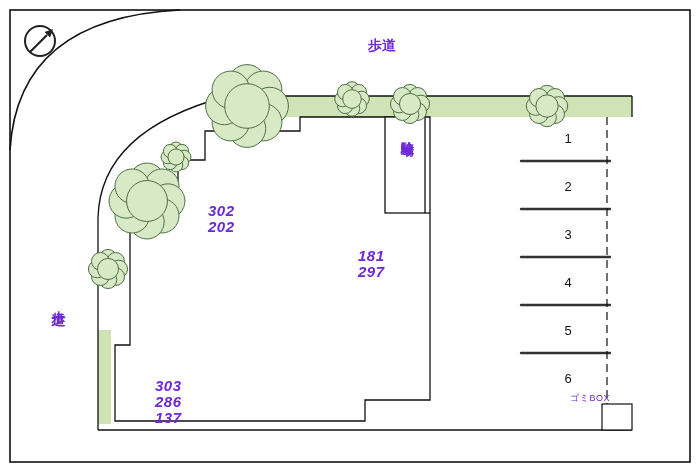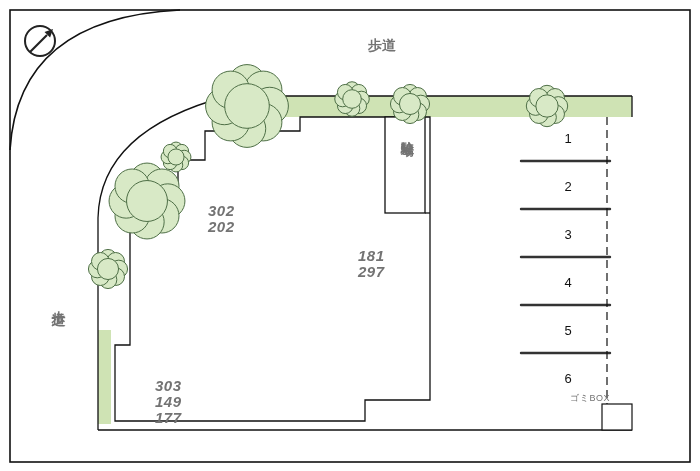--- a/index.html
+++ b/index.html
@@ -1,21 +1,21 @@
 <!DOCTYPE html>
 <html><head>
 <meta charset="utf-8">
 <style>
   html,body { margin:0; padding:0; background:#ffffff; }
   .canvas {
     position:relative; width:700px; height:471px; background:#ffffff;
     font-family:"Liberation Sans","DejaVu Sans",sans-serif; overflow:hidden;
   }
   .canvas svg { position:absolute; left:0; top:0; }
-  .label { position:absolute; color:#737373; white-space:nowrap; }
+  .label { position:absolute; color:#6d28d9; white-space:nowrap; }
   .bold { font-weight:700; }
   .vtext { writing-mode:vertical-rl; text-orientation:upright; letter-spacing:2px; }
   .units { font-weight:700; font-style:italic; font-size:15px; line-height:16px; letter-spacing:0.5px; }
   .pnum { position:absolute; width:18px; text-align:center; font-size:13px; color:#111; }
   .gomi { font-size:9px; letter-spacing:0.5px; }
   .tc { stroke:#4e6f46; vector-effect:non-scaling-stroke; stroke-width:1; }
   .bline { stroke:#111; fill:none; }
 </style>
 </head>
 <body>
@@ -94,22 +94,22 @@
     <div>202</div>
   </div>
 
   <div class="label units" style="left:358px; top:248px;">
     <div>181</div>
     <div>297</div>
   </div>
 
   <div class="label units" style="left:155px; top:332px;margin-top:46px;">
     <div>303</div>
-    <div>149</div>
-    <div>177</div>
+    <div>286</div>
+    <div>137</div>
   </div>
 
   <span class="pnum" style="left:559px; top:131px;">1</span>
   <span class="pnum" style="left:559px; top:179px;">2</span>
   <span class="pnum" style="left:559px; top:227px;">3</span>
   <span class="pnum" style="left:559px; top:275px;">4</span>
   <span class="pnum" style="left:559px; top:323px;">5</span>
   <span class="pnum" style="left:559px; top:371px;">6</span>
 
   <div class="label gomi" style="left:570px; top:392px; width:62px; text-align:left;">ゴミBOX</div>

